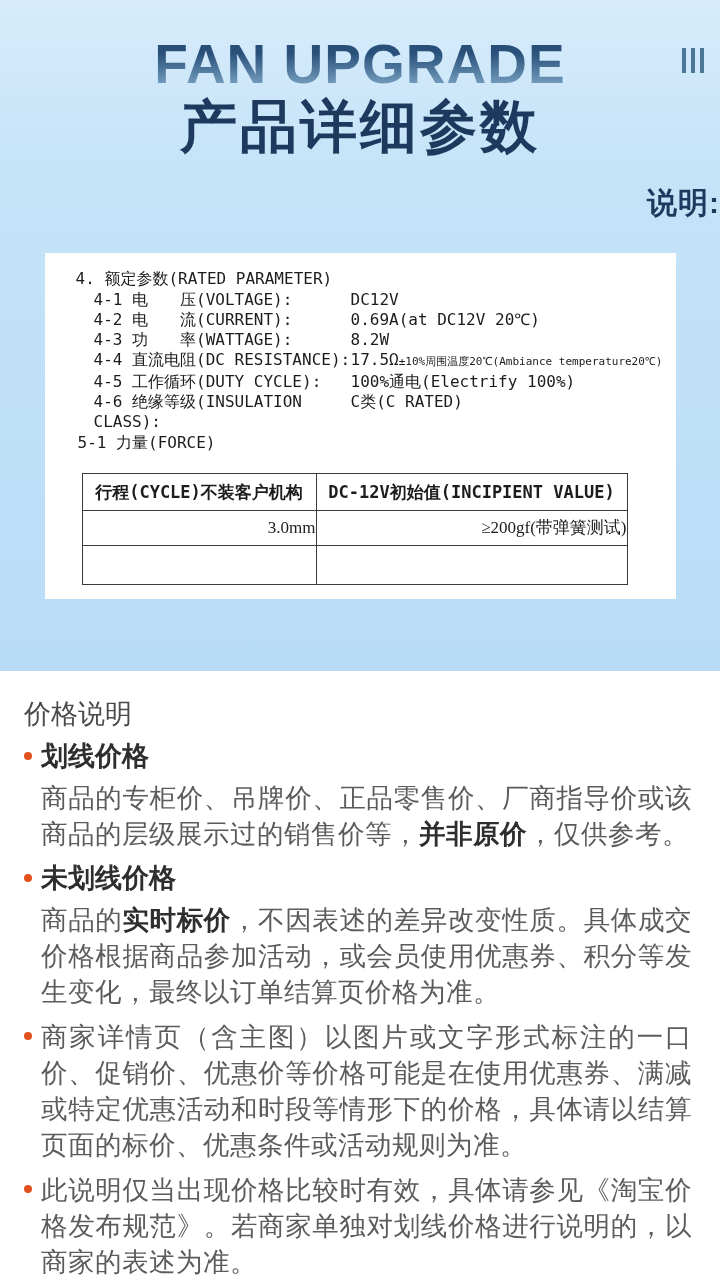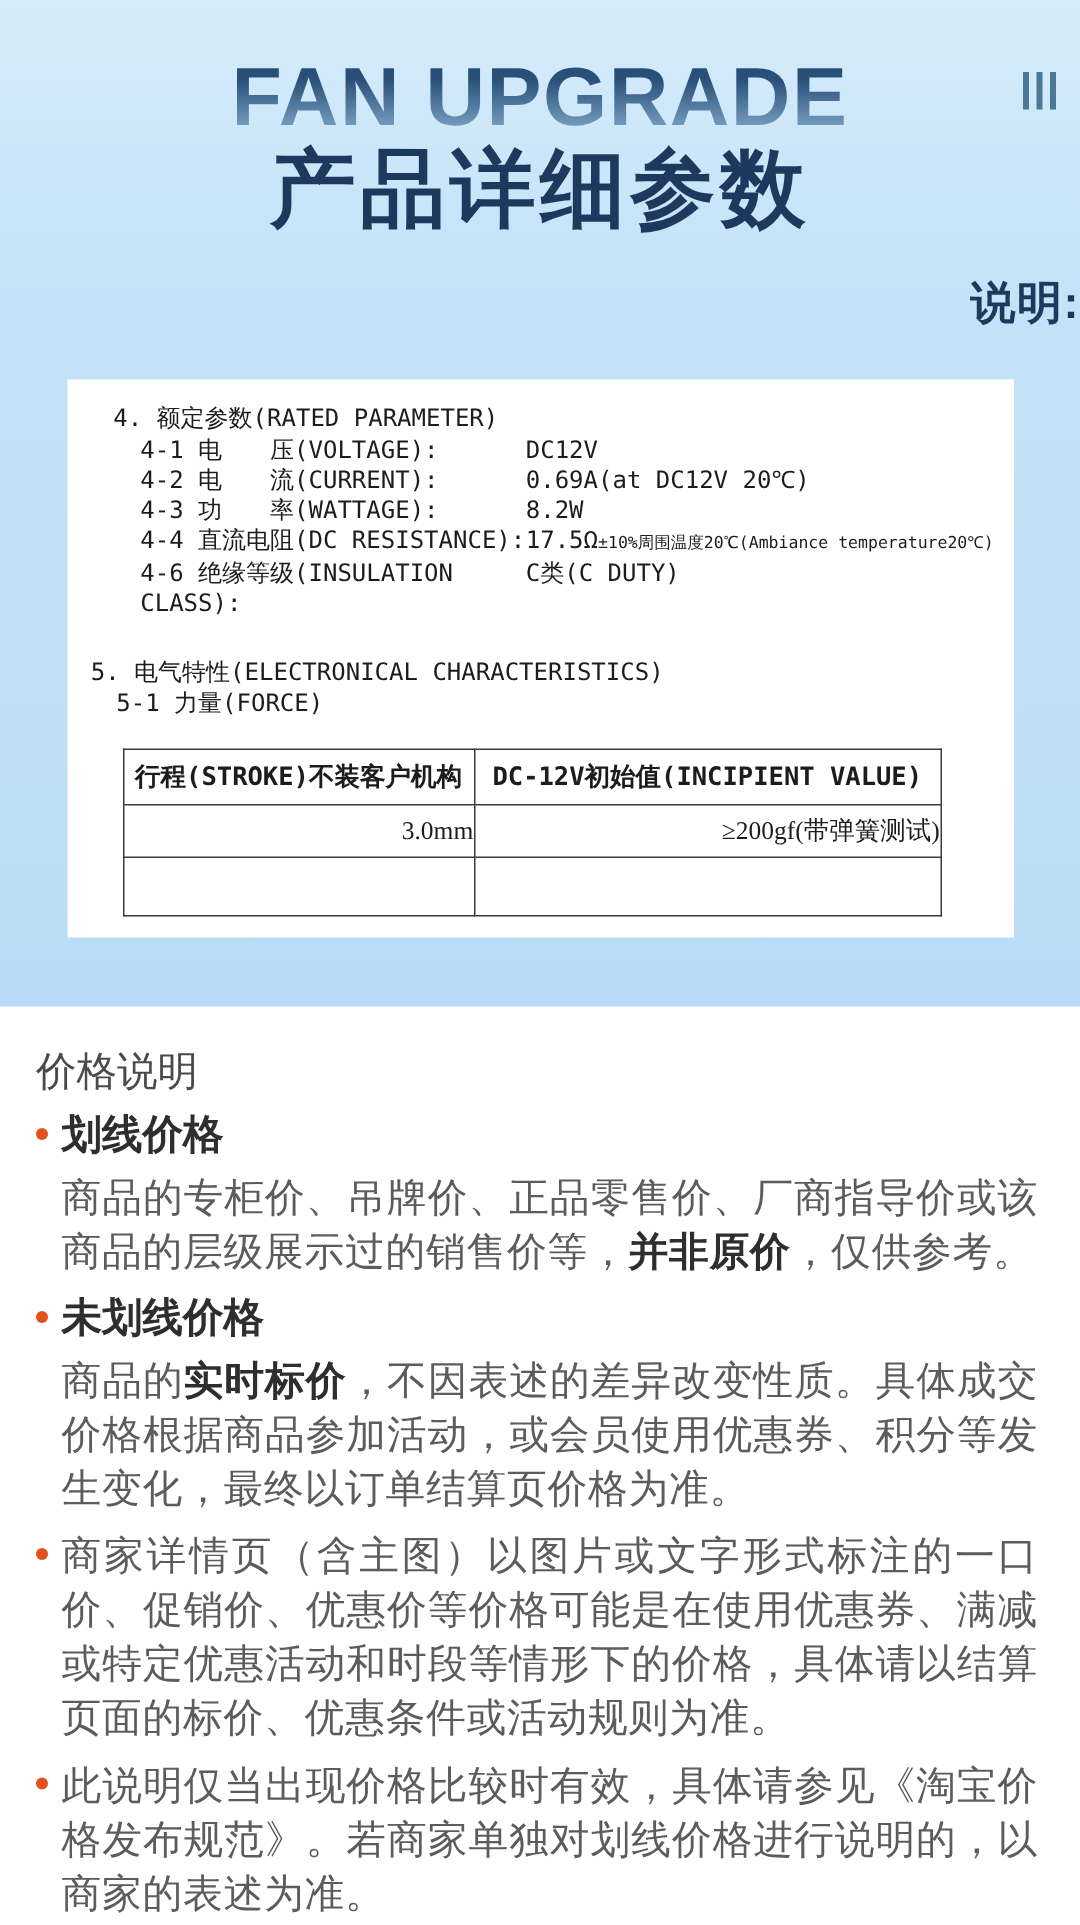--- a/index.html
+++ b/index.html
@@ -106,32 +106,35 @@
       </div>
       <div class="spec-row">
         <span class="lbl">4-3 功　　率(WATTAGE):</span>
         <span class="val">8.2W</span>
       </div>
       <div class="spec-row">
         <span class="lbl">4-4 直流电阻(DC RESISTANCE):</span>
         <span class="val"><span>17.5Ω</span><span class="val-small">±10%周围温度20℃(Ambiance temperature20℃)</span></span>
       </div>
       <div class="spec-row">
+        <span class="lbl">4-5 工作循环(DUTY CYCLE):</span>
+        <span class="val">100%通电(Electrify 100%)</span>
+      </div>
+      <div class="spec-row">
         <span class="lbl">4-6 绝缘等级(INSULATION CLASS):</span>
-        <span class="val">C类(C DUTY)</span>
+        <span class="val">C类(C RATED)</span>
       </div>
     </div>
 
-    <div class="sec5-heading">5. 电气特性(ELECTRONICAL CHARACTERISTICS)</div>
     <div class="sec5-sub">5-1 力量(FORCE)</div>
 
     <table class="force">
       <tbody>
           <tr>
-        <th>行程(STROKE)不装客户机构</th>
+        <th>行程(CYCLE)不装客户机构</th>
         <th>DC-12V初始值(INCIPIENT VALUE)</th>
       </tr>
       <tr>
         <td>3.0mm</td>
         <td>≥200gf(带弹簧测试)</td>
       </tr>
       <tr class="empty-row">
         <td></td>
         <td></td>
       </tr>

